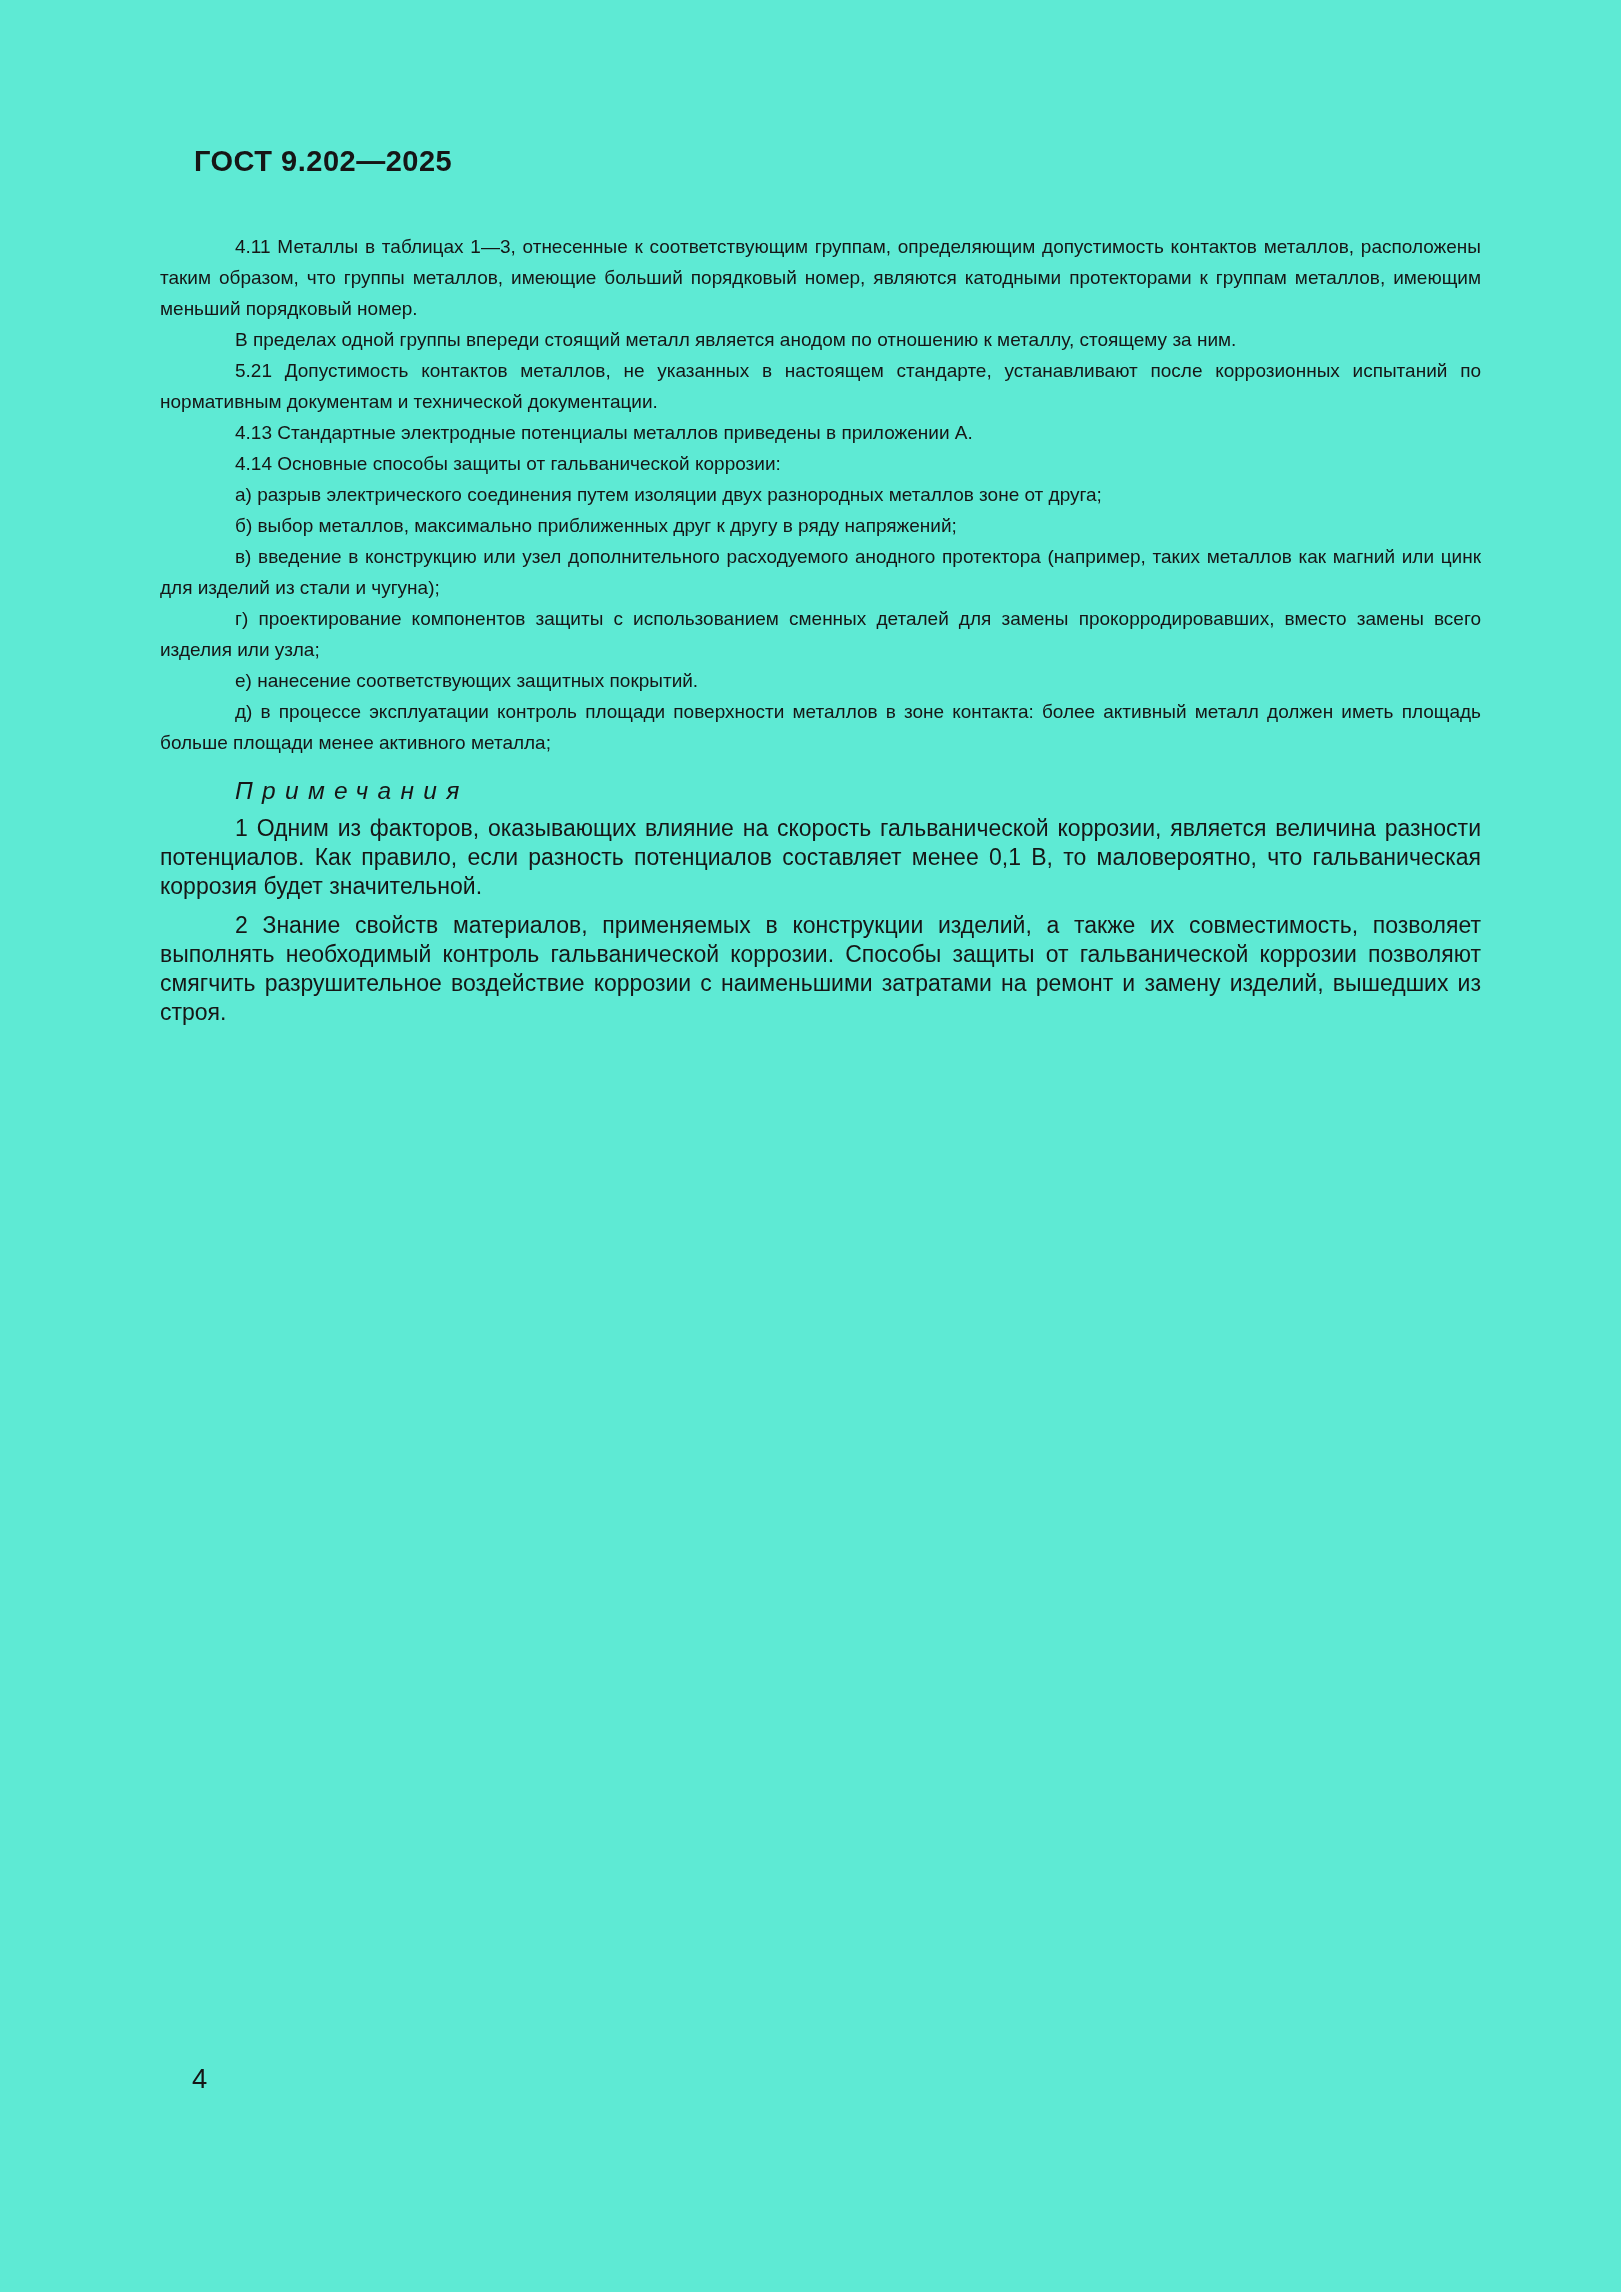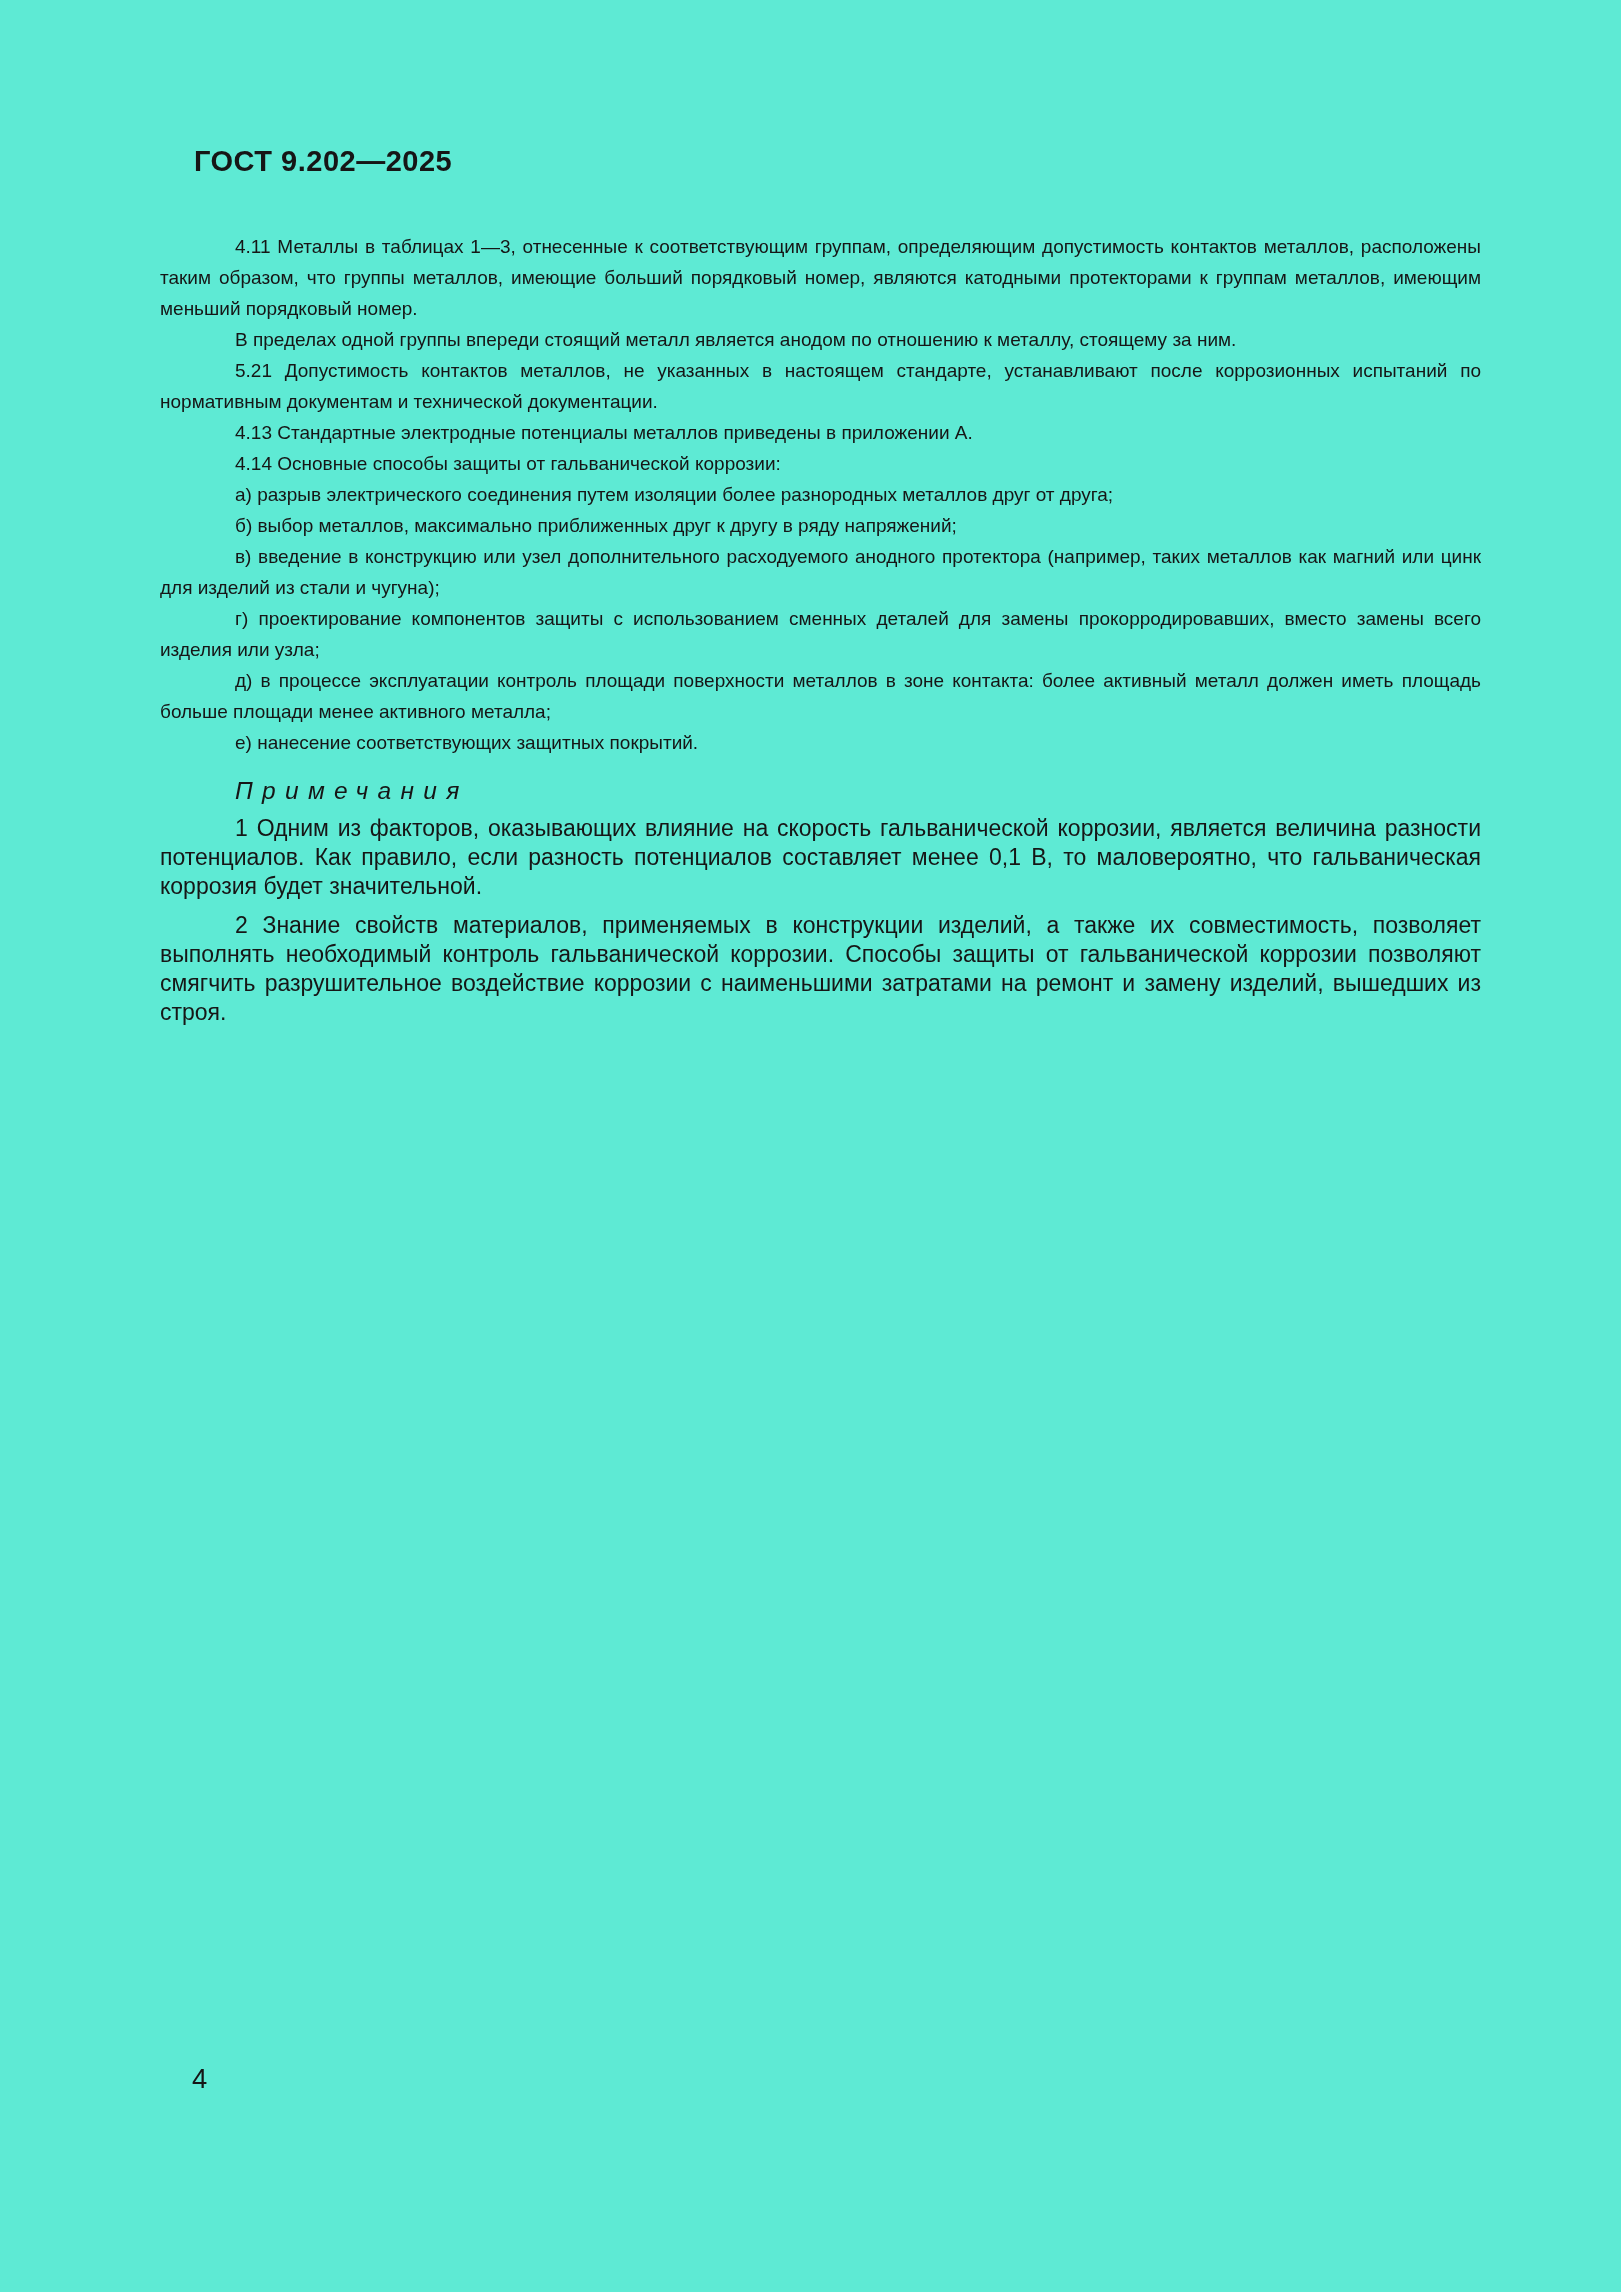--- a/index.html
+++ b/index.html
@@ -74,26 +74,26 @@
   <div class="content">
 
     <p class="doc-header">ГОСТ 9.202—2025</p>
 
     <div class="body-text">
       <p>4.11 Металлы в таблицах 1—3, отнесенные к соответствующим группам, определяющим допустимость контактов металлов, расположены таким образом, что группы металлов, имеющие больший порядковый номер, являются катодными протекторами к группам металлов, имеющим меньший порядковый номер.</p>
       <p>В пределах одной группы впереди стоящий металл является анодом по отношению к металлу, стоящему за ним.</p>
       <p>5.21 Допустимость контактов металлов, не указанных в настоящем стандарте, устанавливают после коррозионных испытаний по нормативным документам и технической документации.</p>
       <p>4.13 Стандартные электродные потенциалы металлов приведены в приложении А.</p>
       <p>4.14 Основные способы защиты от гальванической коррозии:</p>
-      <p>а) разрыв электрического соединения путем изоляции более разнородных металлов друг от друга;</p>
+      <p>а) разрыв электрического соединения путем изоляции двух разнородных металлов зоне от друга;</p>
       <p>б) выбор металлов, максимально приближенных друг к другу в ряду напряжений;</p>
       <p>в) введение в конструкцию или узел дополнительного расходуемого анодного протектора (например, таких металлов как магний или цинк для изделий из стали и чугуна);</p>
       <p>г) проектирование компонентов защиты с использованием сменных деталей для замены прокорродировавших, вместо замены всего изделия или узла;</p>
+      <p>е) нанесение соответствующих защитных покрытий.</p>
       <p>д) в процессе эксплуатации контроль площади поверхности металлов в зоне контакта: более активный металл должен иметь площадь больше площади менее активного металла;</p>
-      <p>е) нанесение соответствующих защитных покрытий.</p>
     </div>
 
     <div class="notes">
       <p class="notes-heading">Примечания</p>
       <p class="note">1 Одним из факторов, оказывающих влияние на скорость гальванической коррозии, является величина разности потенциалов. Как правило, если разность потенциалов составляет менее 0,1 В, то маловероятно, что гальваническая коррозия будет значительной.</p>
       <p class="note">2 Знание свойств материалов, применяемых в конструкции изделий, а также их совместимость, позволяет выполнять необходимый контроль гальванической коррозии. Способы защиты от гальванической коррозии позволяют смягчить разрушительное воздействие коррозии с наименьшими затратами на ремонт и замену изделий, вышедших из строя.</p>
     </div>
 
   </div>
 

